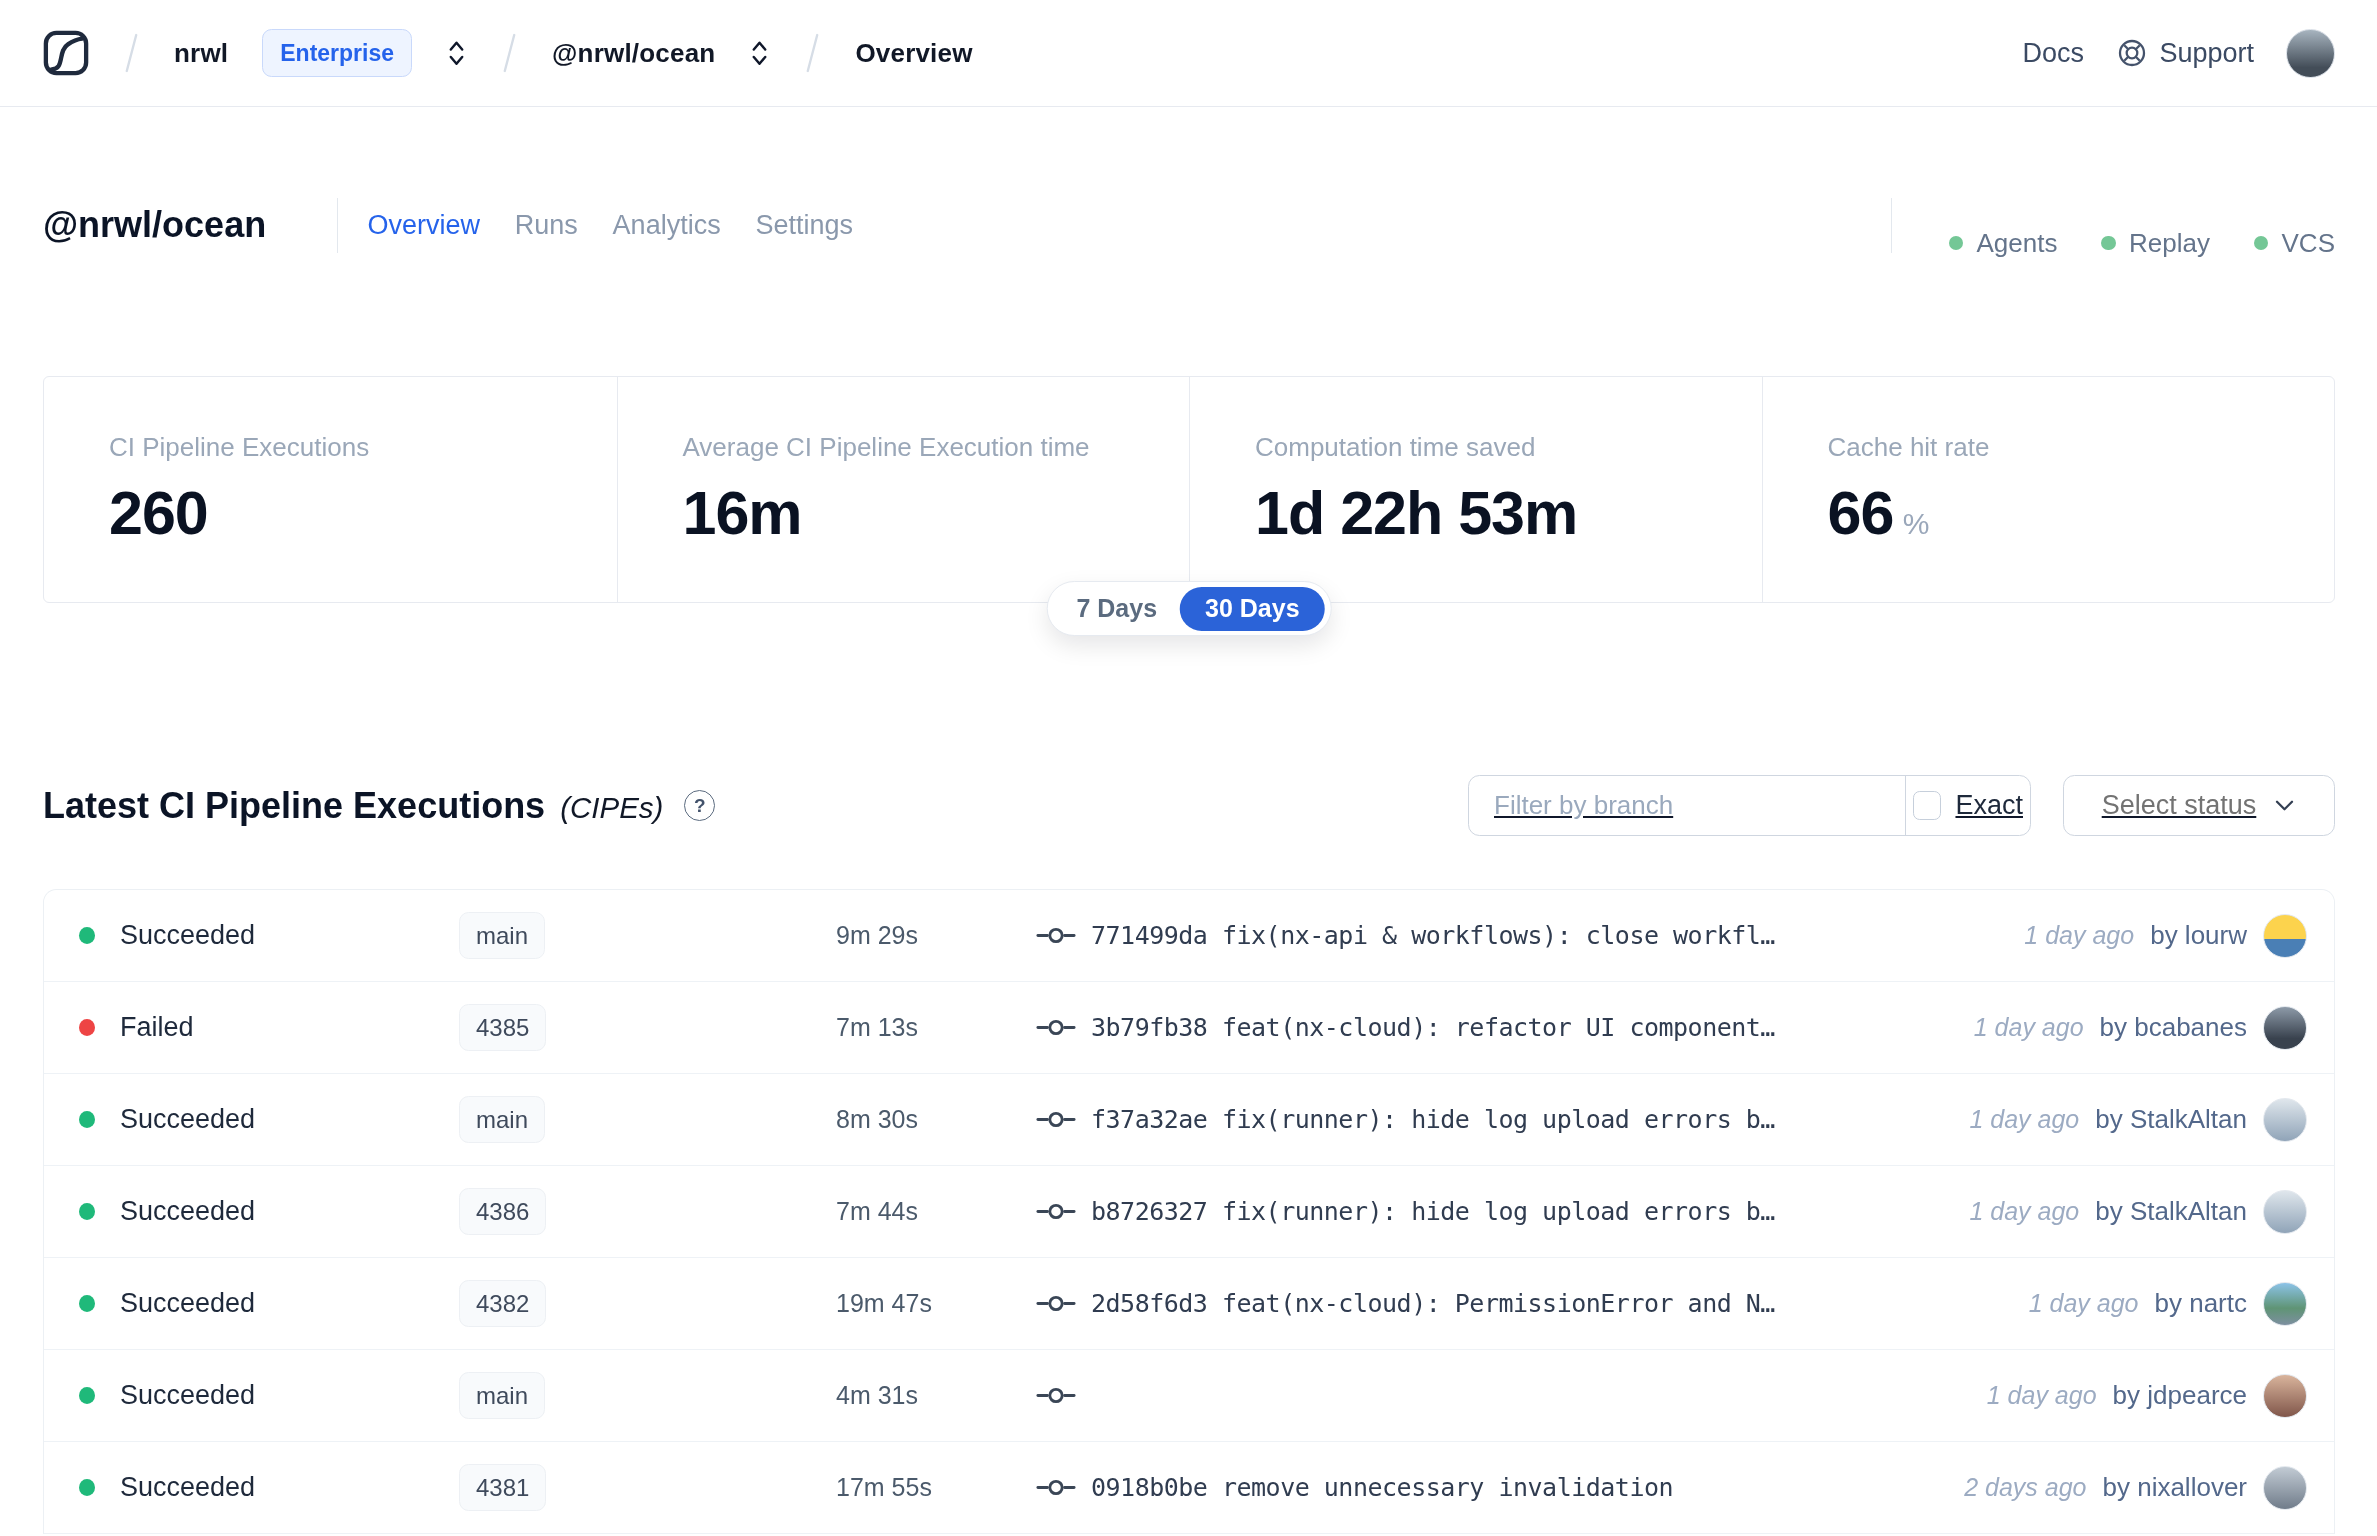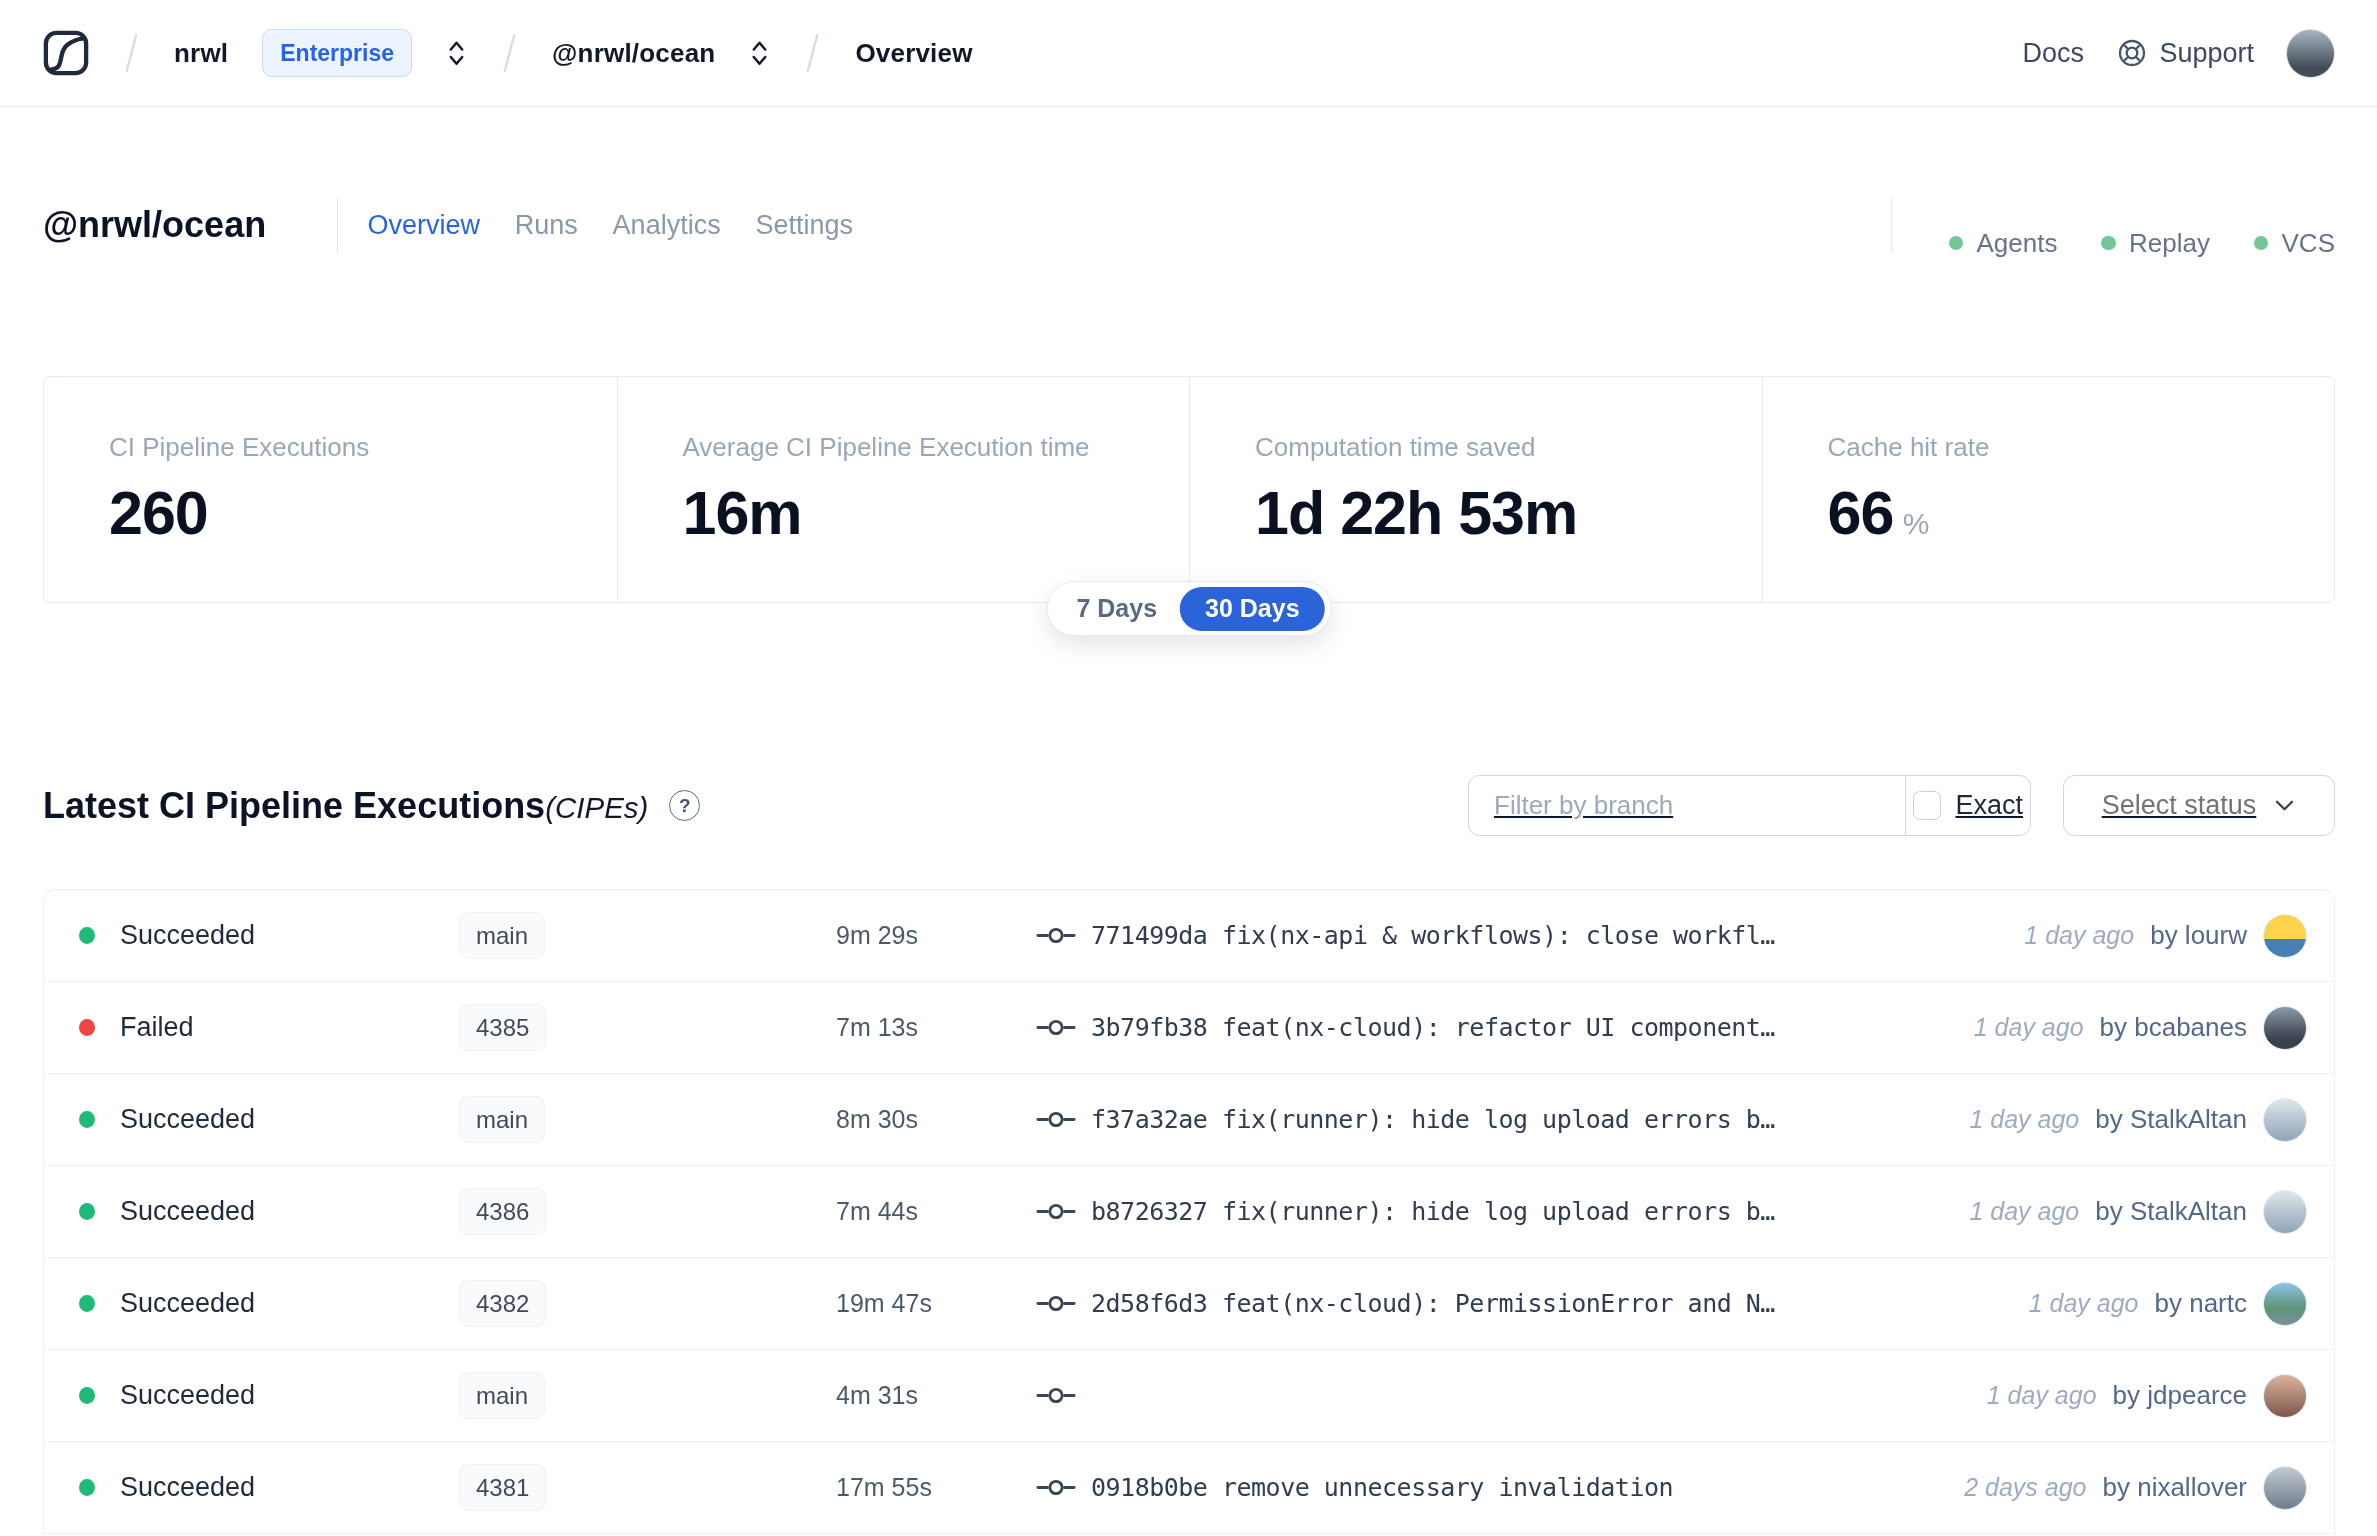--- a/index.html
+++ b/index.html
@@ -83,21 +83,21 @@
     background: #2b63d8; color: #fff; font-weight: 700;
     height: 44px; display: flex; align-items: center;
     border-radius: 950px; padding: 0 25px;
   }
 
   
   .cipe-header {
     position: absolute; top: 775px; left: 43px; right: 43px; height: 61px;
     display: flex; align-items: center;
   }
-  .cipe-title-wrap { display: flex; align-items: baseline; }
+  .cipe-title-wrap { display: flex; align-items: baseline; gap: 15px; }
   .cipe-title { font-size: 36px; font-weight: 700; color: #0b1426; }
   .cipe-suffix { font-size: 29.5px; font-style: italic; font-weight: 500; color: #111827; }
   .help-icon {
     width: 31px; height: 31px; border-radius: 50%;
     border: 1.9px solid #5b6b7f; color: #42526b;
     font-size: 19px; font-weight: 700;
     display: flex; align-items: center; justify-content: center;
     margin-left: 21px; align-self: center; cursor: pointer;
   }
   .cipe-controls { margin-left: auto; display: flex; align-items: center; gap: 32px; text-decoration: underline; }

